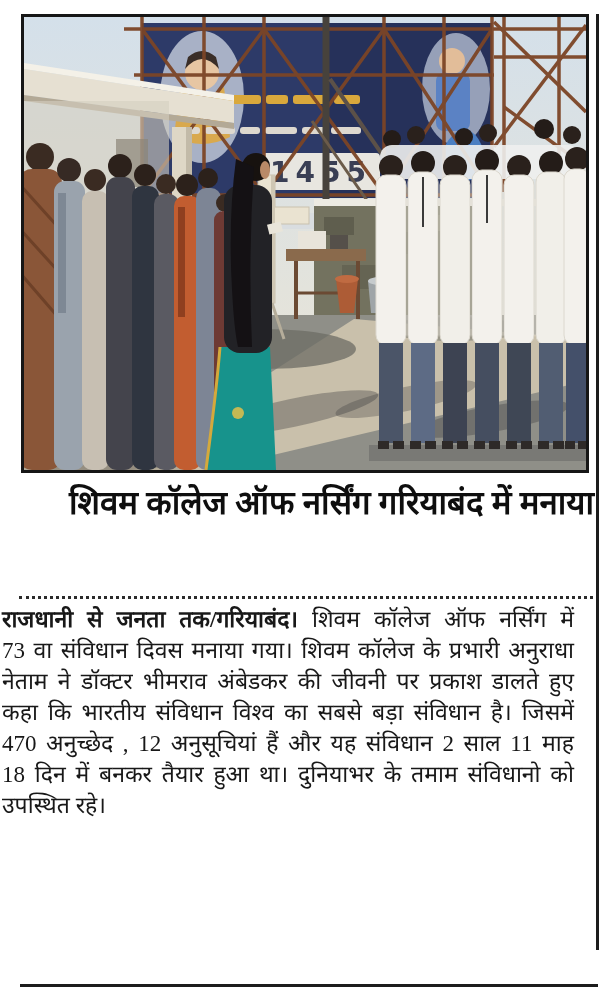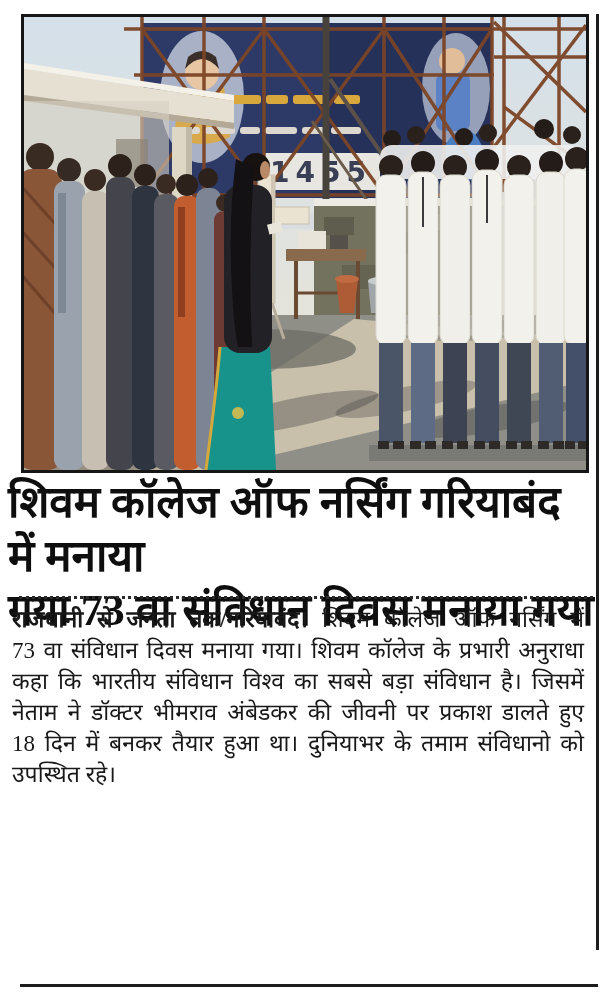--- a/index.html
+++ b/index.html
@@ -15,42 +15,42 @@
     position:absolute;left:21px;top:14px;
     width:568px;height:459px;
     border:3px solid #161616;
     box-sizing:border-box;
     background:#ec4899;
   }
   .photo-frame svg{display:block;width:100%;height:100%;}
   
   .headline{
     position:absolute;left:8px;top:476px;width:586px;
-    text-align:left;
+    text-align:right;
     font-weight:700;
-    font-size:44px;line-height:54px;
+    font-size:33px;line-height:54px;
     color:#0e0e0e;
     letter-spacing:0px;
   }
   
   .dotted-rule{
     position:absolute;left:19px;top:596px;width:574px;height:0;
     border-top:3px dotted #2b2b2b;
   }
   .v-rule{
     position:absolute;left:596px;top:14px;width:3px;height:936px;
     background:#1c1c1c;
   }
   .bottom-rule{
     position:absolute;left:20px;top:984px;width:578px;height:3px;
     background:#1c1c1c;
   }
   
   .article{
-    position:absolute;left:12px;top:604px;width:572px;
+    position:absolute;left:2px;top:604px;width:572px;
     font-size:23px;line-height:31px;color:#181818;
   }
   .body-line{
     text-align:justify;
     -moz-text-align-last:justify;
     text-align-last:justify;
     white-space:normal;
     height:31px;overflow:visible;
   }
   .body-line.last{
@@ -323,30 +323,30 @@
           <rect x="542" y="326" width="22" height="100" fill="#44506a"></rect>
           <rect x="541" y="424" width="10" height="8" fill="#2e2a28"></rect>
           <rect x="554" y="424" width="10" height="8" fill="#2e2a28"></rect>
         </g>
       </g>
     </svg>
   </div>
 
   <div class="headline">
     <div>शिवम कॉलेज ऑफ नर्सिंग गरियाबंद में मनाया</div>
-    <div>गया 73 वा संविधान दिवस मनाया गया</div>
   </div>
 
   <div class="dotted-rule"></div>
 
   <div class="article">
     <div class="body-line"><span class="bold">राजधानी से जनता तक/गरियाबंद।</span> <span>शिवम कॉलेज ऑफ नर्सिंग  में</span></div>
     <div class="body-line">73 वा संविधान दिवस मनाया गया। शिवम कॉलेज के प्रभारी अनुराधा</div>
+    <div class="body-line">नेताम ने डॉक्टर भीमराव अंबेडकर की जीवनी पर प्रकाश डालते हुए</div>
     <div class="body-line">कहा कि भारतीय संविधान विश्व का सबसे बड़ा संविधान है। जिसमें</div>
-    <div class="body-line">नेताम ने डॉक्टर भीमराव अंबेडकर की जीवनी पर प्रकाश डालते हुए</div>
+    <div class="body-line">470 अनुच्छेद , 12 अनुसूचियां हैं और यह संविधान 2 साल 11 माह</div>
     <div class="body-line">18 दिन में बनकर तैयार हुआ था।  दुनियाभर के तमाम संविधानो को</div>
     <div class="body-line last">उपस्थित रहे।</div>
   </div>
 
   <div class="v-rule"></div>
   <div class="bottom-rule"></div>
 
 </div>
 
 </body></html>

